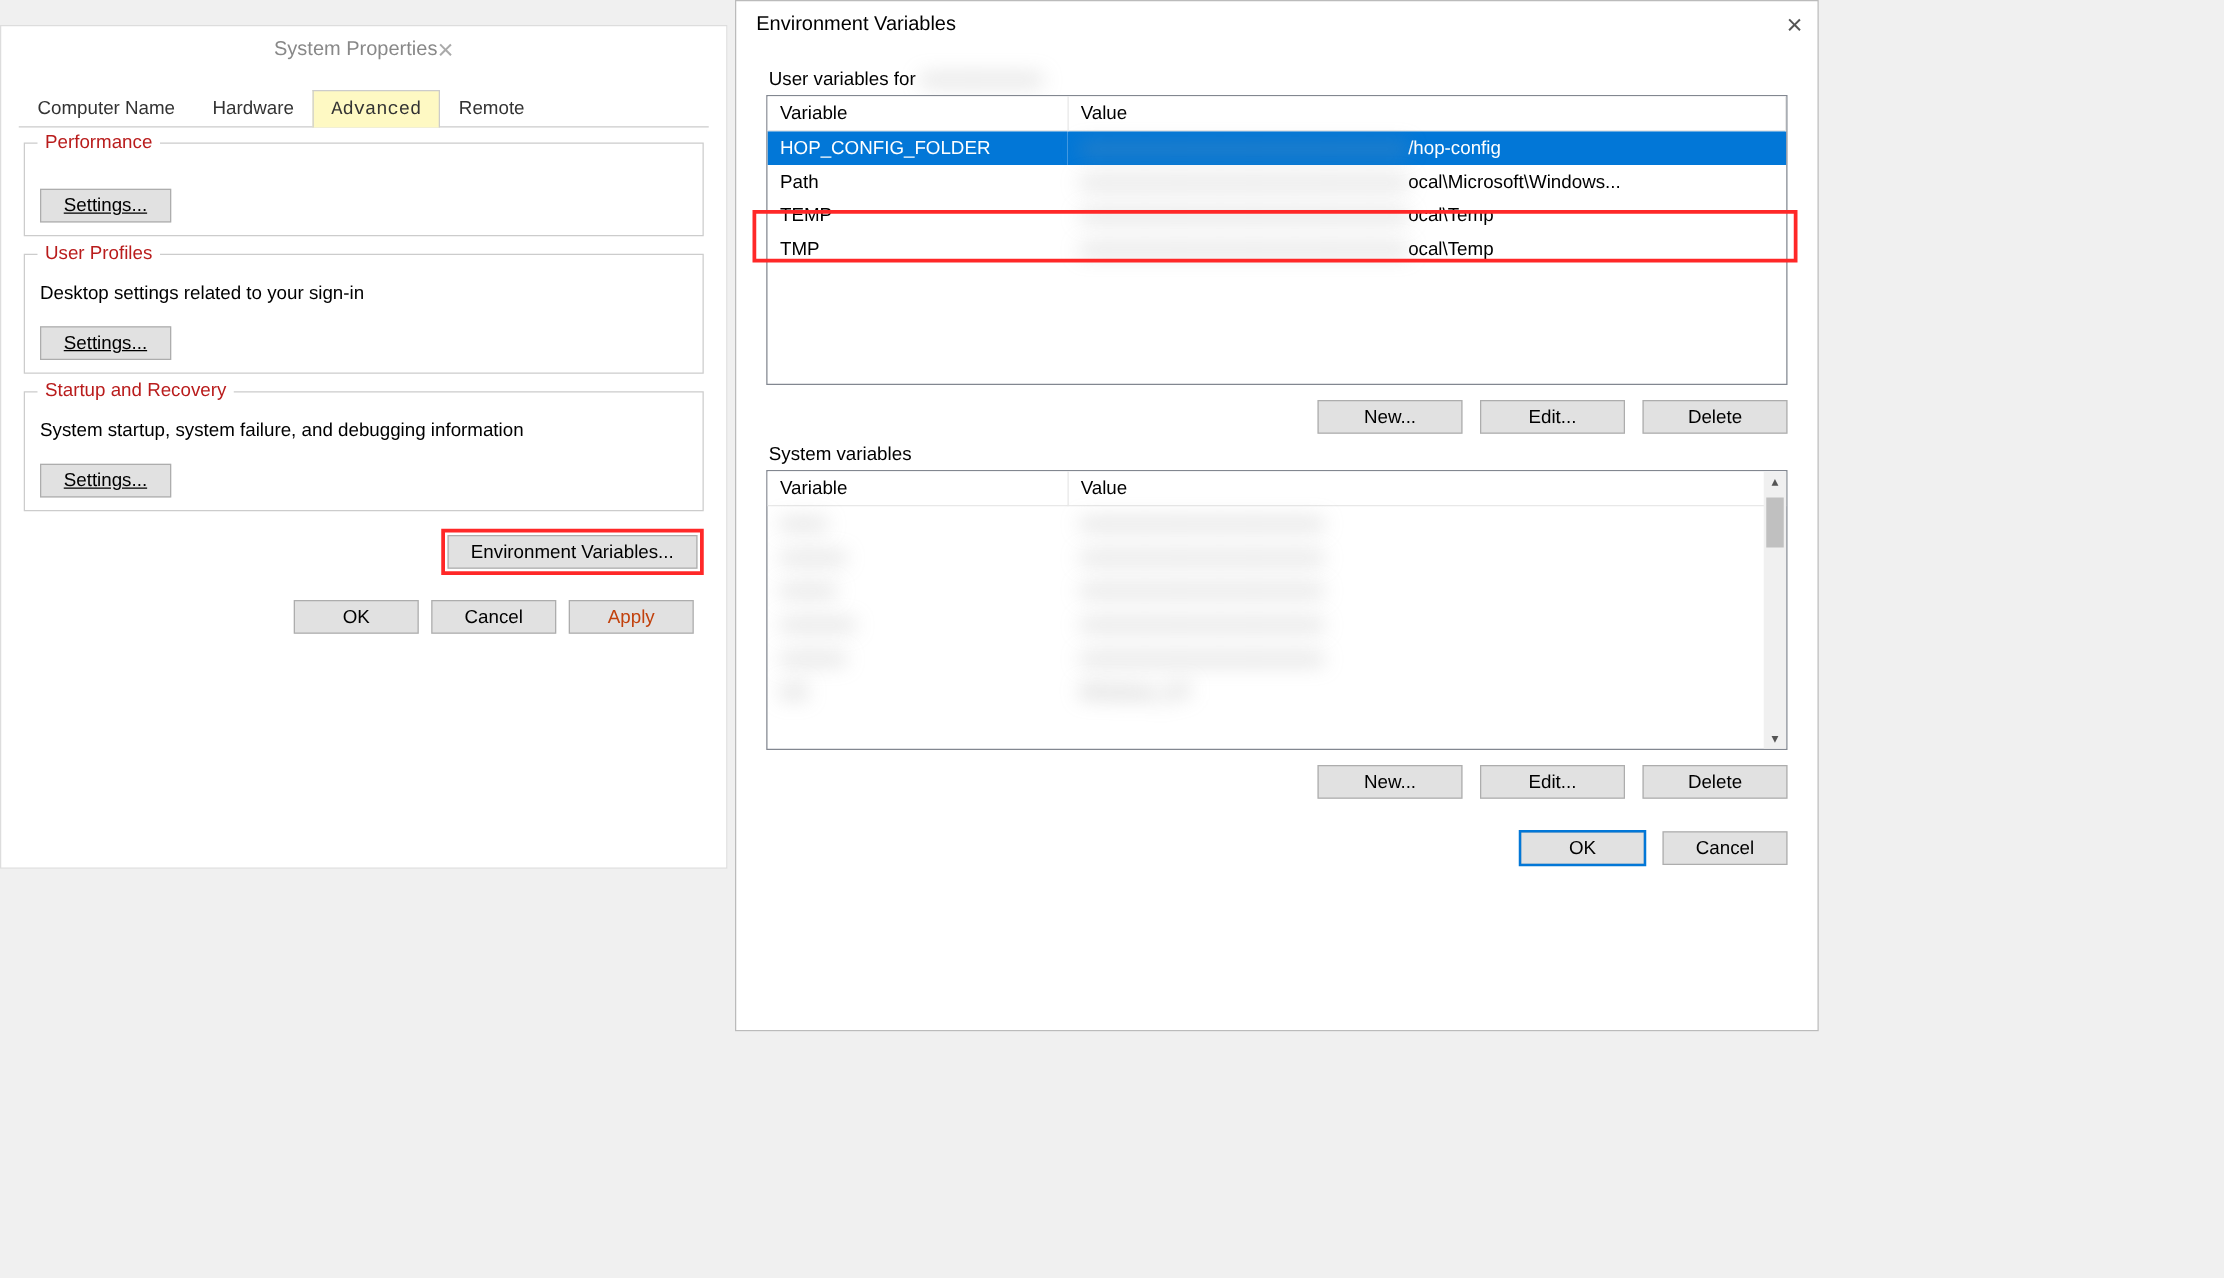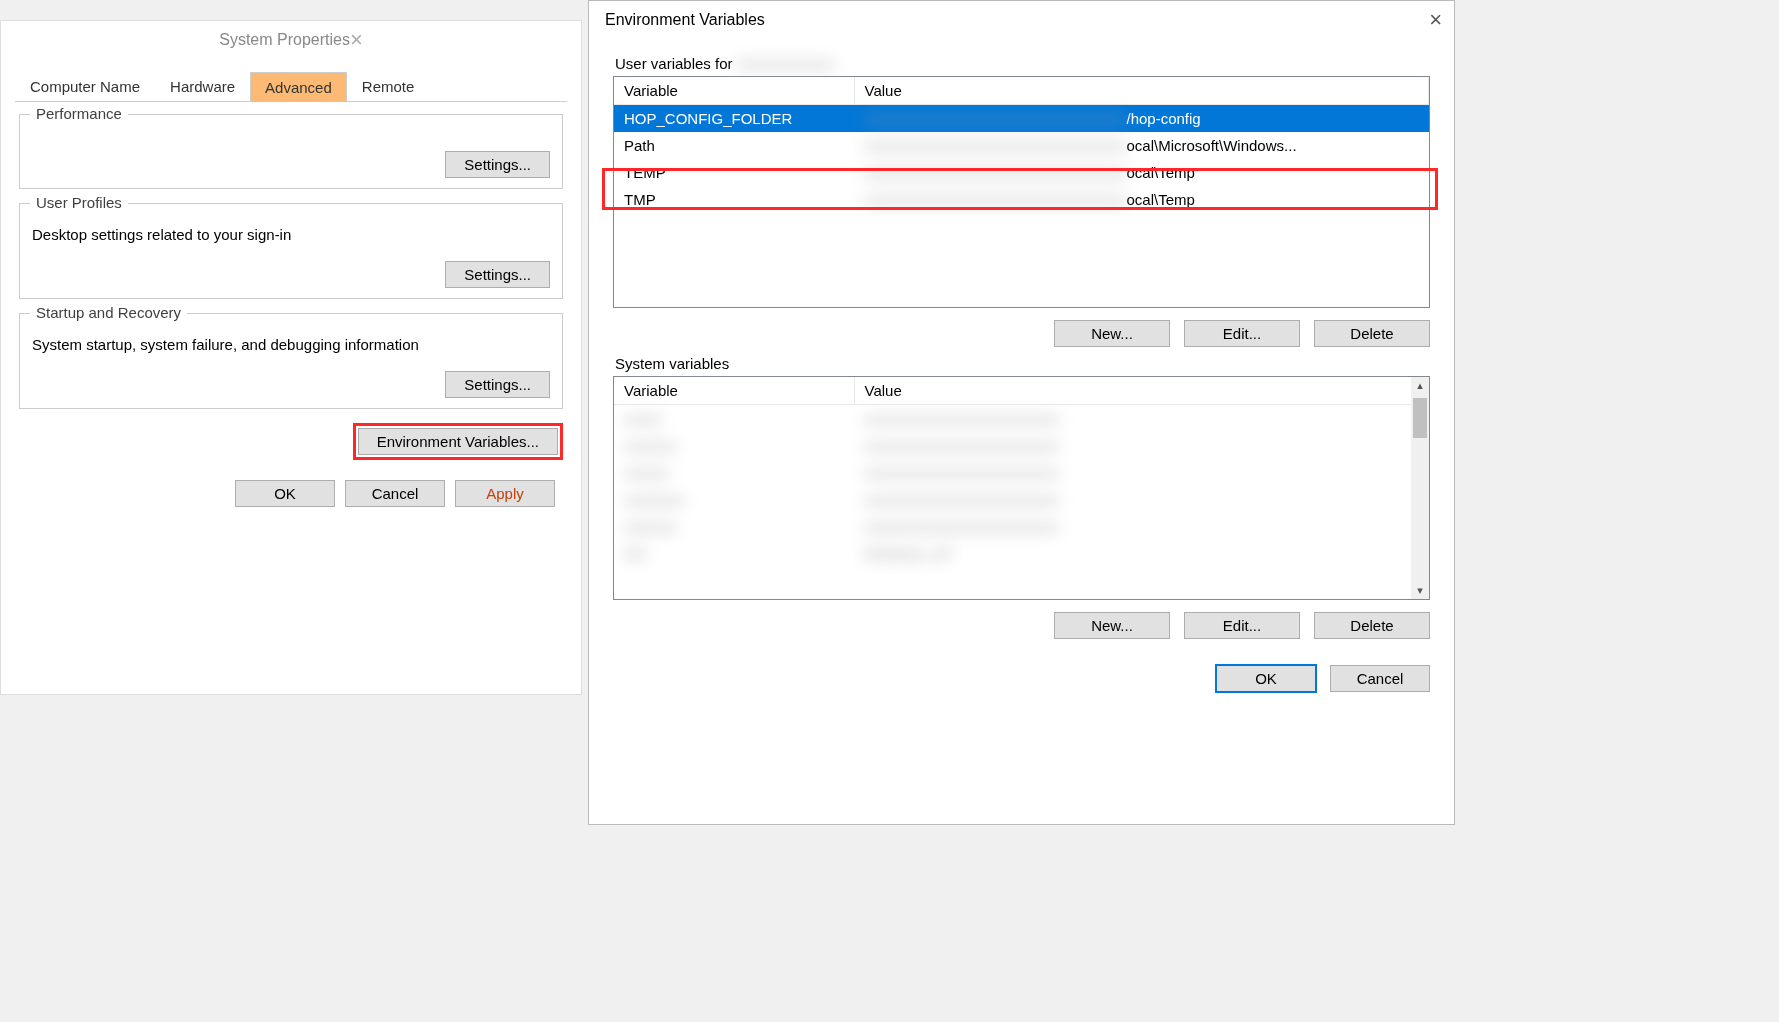--- a/index.html
+++ b/index.html
@@ -15,35 +15,35 @@
     padding: 8px 14px 6px 14px; color: #888;
   }
   .sysprops .titlebar .title { font-size: 16px; }
   .sysprops .close-x { font-size: 22px; color: #aaa; line-height: 1; }
 
   .tabs { display: flex; border-bottom: 1px solid #ccc; margin: 14px 14px 0 14px; }
   .tab {
     padding: 6px 14px; border: 1px solid transparent; border-bottom: none;
     cursor: pointer; color: #333;
   }
-  .tab.active { border-color: #ccc; background: #fdba74; position: relative; top: 1px; }
+  .tab.active { border-color: #ccc; background: #fef9c3; position: relative; top: 1px; font-family: Liberation Mono, monospace; }
 
   .sysprops .body { padding: 12px 18px; }
   .sysprops .intro { margin: 10px 0 14px 0; }
 
   .groupbox {
     border: 1px solid #ccc; margin-bottom: 14px; position: relative;
     padding: 18px 12px 10px 12px;
   }
   .groupbox .legend {
     position: absolute; top: -10px; left: 10px; background: #fff;
-    padding: 0 6px; color: #404040;
+    padding: 0 6px; color: #b91c1c;
   }
   .groupbox .desc { margin: 4px 0 10px 0; }
-  .groupbox .btn-right { display: flex; justify-content: flex-end; margin-top: 18px; }
+  .groupbox .btn-right { display: flex; justify-content: flex-start; margin-top: 18px; text-decoration: underline; }
 
   .btn {
     background: #e1e1e1; border: 1px solid #adadad; padding: 4px 18px;
     cursor: pointer; min-width: 100px; text-align: center;
   }
   .btn.disabled { color: #c2410c; }
 
   .env-btn-row { display: flex; justify-content: flex-end; margin-top: 6px; margin-bottom: 16px; }
   .env-highlight {
     border: 3px solid #ff2828; padding: 2px;

